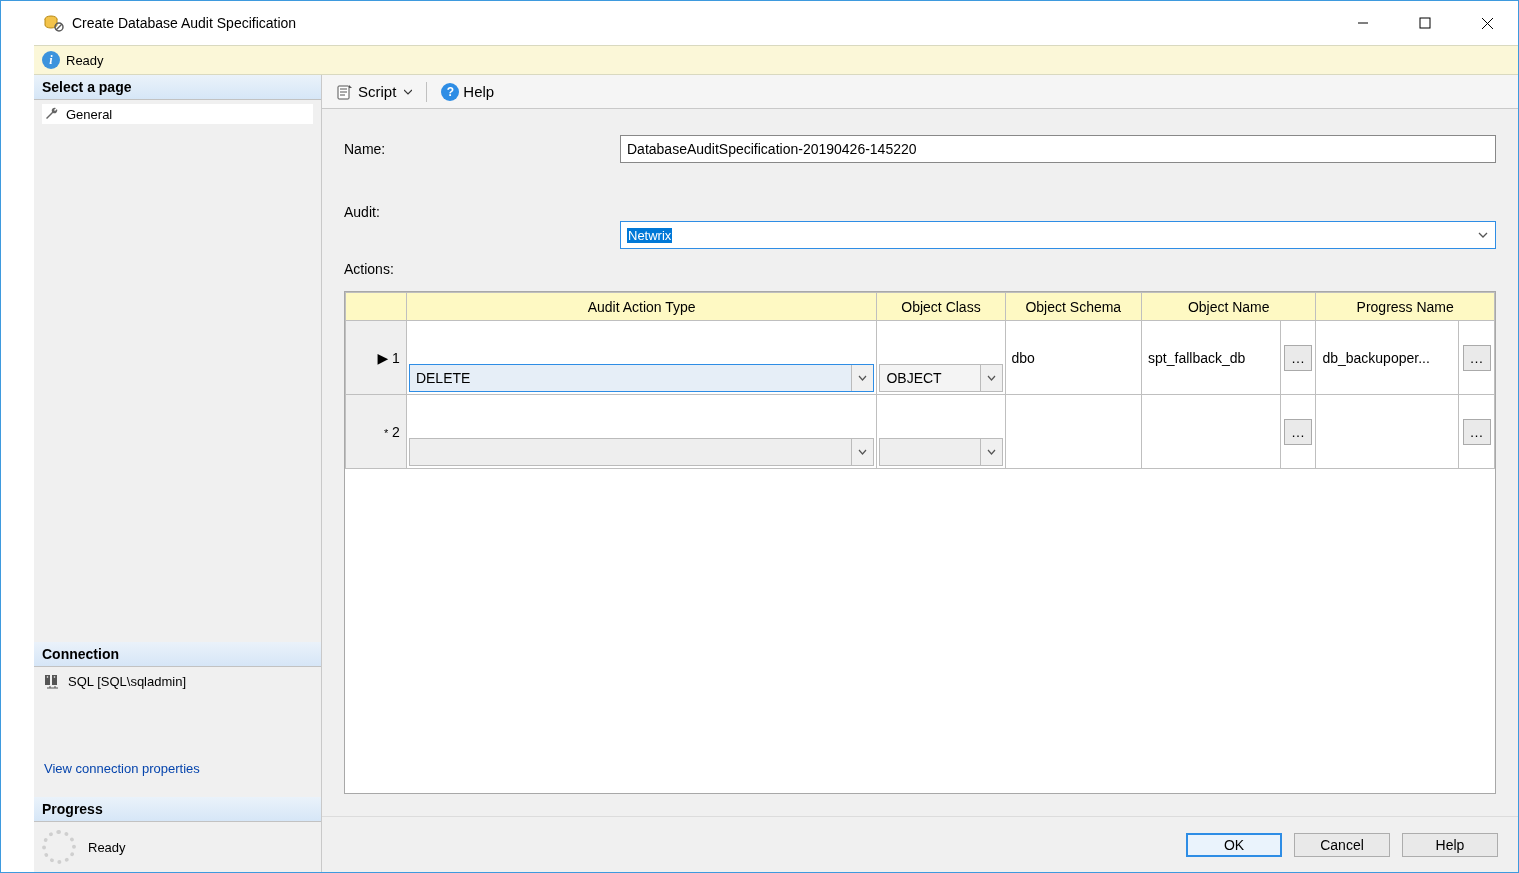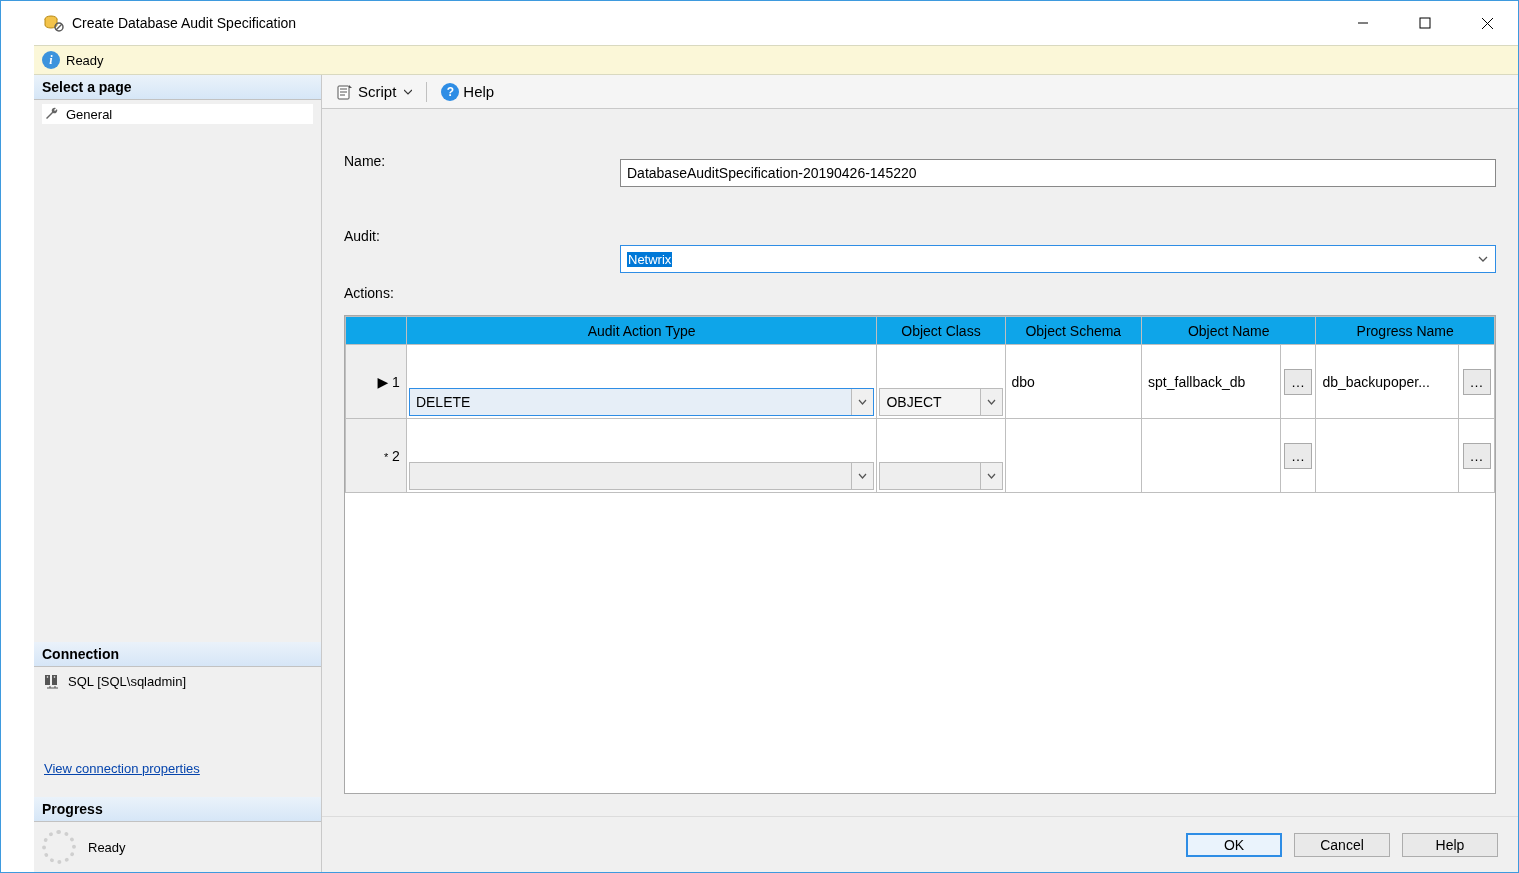--- a/index.html
+++ b/index.html
@@ -14,43 +14,43 @@
   
   .statusbar { height: 30px; background: #fbf7d8; border-top: 1px solid #d9d9c0; border-bottom: 1px solid #d9d9c0; display: flex; align-items: center; padding: 0 8px; gap: 6px; }
   .status-icon { width: 18px; height: 18px; border-radius: 50%; background: #3c93dd; color: #fff; text-align: center; font-size: 12px; line-height: 18px; font-style: italic; font-family: Georgia, serif; font-weight: bold; }
   
   .body { flex: 1; display: flex; min-height: 0; }
   .sidebar { width: 288px; background: #f0f0f0; border-right: 1px solid #c9c9c9; display: flex; flex-direction: column; }
   .side-section-header { font-weight: bold; font-size: 14px; padding: 4px 8px; background: linear-gradient(#eaf2fa, #d6e6f7); border-bottom: 1px solid #c2c2c2; }
   .side-content { padding: 4px 8px; }
   .side-item { display: flex; align-items: center; gap: 6px; padding: 2px 2px; }
   .side-item.selected { background: #fff; }
-  .side-link { color: #0645ad; text-decoration: underline; padding: 4px 2px; }
+  .side-link { color: #0645ad; padding: 4px 2px; }
   .side-spacer { flex: 1; }
   .connection-block { padding: 4px 8px 8px 8px; }
   .progress-block { padding: 8px; }
   .progress-row { display: flex; align-items: center; gap: 12px; }
   .spinner { width: 34px; height: 34px; border: 4px dotted #cfcfcf; border-radius: 50%; }
   
   .main { flex: 1; display: flex; flex-direction: column; background: #f0f0f0; min-width: 0; }
   .toolbar { height: 34px; display: flex; align-items: center; gap: 6px; padding: 0 10px; border-bottom: 1px solid #c9c9c9; background: #f5f5f5; }
   .tool-sep { width: 1px; height: 20px; background: #c0c0c0; margin: 0 4px; }
   .tool-btn { display: flex; align-items: center; gap: 4px; padding: 2px 4px; }
   .help-circle { width: 18px; height: 18px; border-radius: 50%; background: #2e8de5; color: #fff; font-weight: bold; font-size: 12px; text-align: center; line-height: 18px; }
   .form-area { padding: 26px 22px 10px 22px; }
   .form-row { display: flex; align-items: center; margin-bottom: 12px; justify-content: space-between; }
   .form-label { width: 276px; font-size: 14px; }
-  .form-input { flex: 1; height: 28px; border: 1px solid #888; background: #fff; padding: 2px 6px; font-size: 14px; font-family: inherit; margin-top: 24px; }
+  .form-input { flex: 1; height: 28px; border: 1px solid #888; background: #fff; padding: 2px 6px; font-size: 14px; font-family: inherit; }
   .combo-wrap { flex: 1; position: relative; display: flex; border: 1px solid #2e8de5; background: #fff; height: 28px; margin-top: 46px; }
   .combo-wrap .sel-text { flex: 1; padding: 2px 6px; display: flex; align-items: center; }
   .hlt { background: #0078d7; color: #fff; padding: 0 1px; }
   .combo-wrap .dd-btn { width: 24px; display: flex; align-items: center; justify-content: center; border-left: 0px solid #ccc; }
   .grid-wrap { margin: 0 22px 22px 22px; border: 1px solid #a8a8a8; background: #fff; flex: 1; min-height: 0; display: flex; flex-direction: column; }
   .grid { border-collapse: collapse; width: 100%; table-layout: fixed; }
-  .grid th { background: #0ea5e9; font-weight: normal; font-size: 14px; border: 1px solid #bfbfbf; padding: 4px 6px; text-align: center; height: 28px; }
+  .grid th { background: #fef9c3; font-weight: normal; font-size: 14px; border: 1px solid #bfbfbf; padding: 4px 6px; text-align: center; height: 28px; }
   .grid td { border: 1px solid #bfbfbf; padding: 0; height: 32px; font-size: 14px; background: #fff; vertical-align: middle; }
   .rowhdr { background: #efefef !important; text-align: right; padding-right: 6px !important; }
   .cell-inner { display: flex; align-items: center; height: 100%; }
   .cell-text { flex: 1; padding: 0 6px; overflow: hidden; text-overflow: ellipsis; white-space: nowrap; }
   .cell-dd { border: 1px solid #bbb; background: #eee; height: 28px; width: 100%; display: flex; margin-top: 41px; }
   .cell-dd.active { border: 1px solid #2e8de5; background: #e6eef7; }
   .cell-dd .dd-val { flex: 1; padding: 0 6px; display: flex; align-items: center; background: #fff; }
   .cell-dd.active .dd-val { background: #e6eef7; }
   .cell-dd.grey .dd-val { background: #eee; }
   .cell-dd .dd-caret { width: 22px; display: flex; align-items: center; justify-content: center; border-left: 1px solid #bbb; background: #f0f0f0; }

